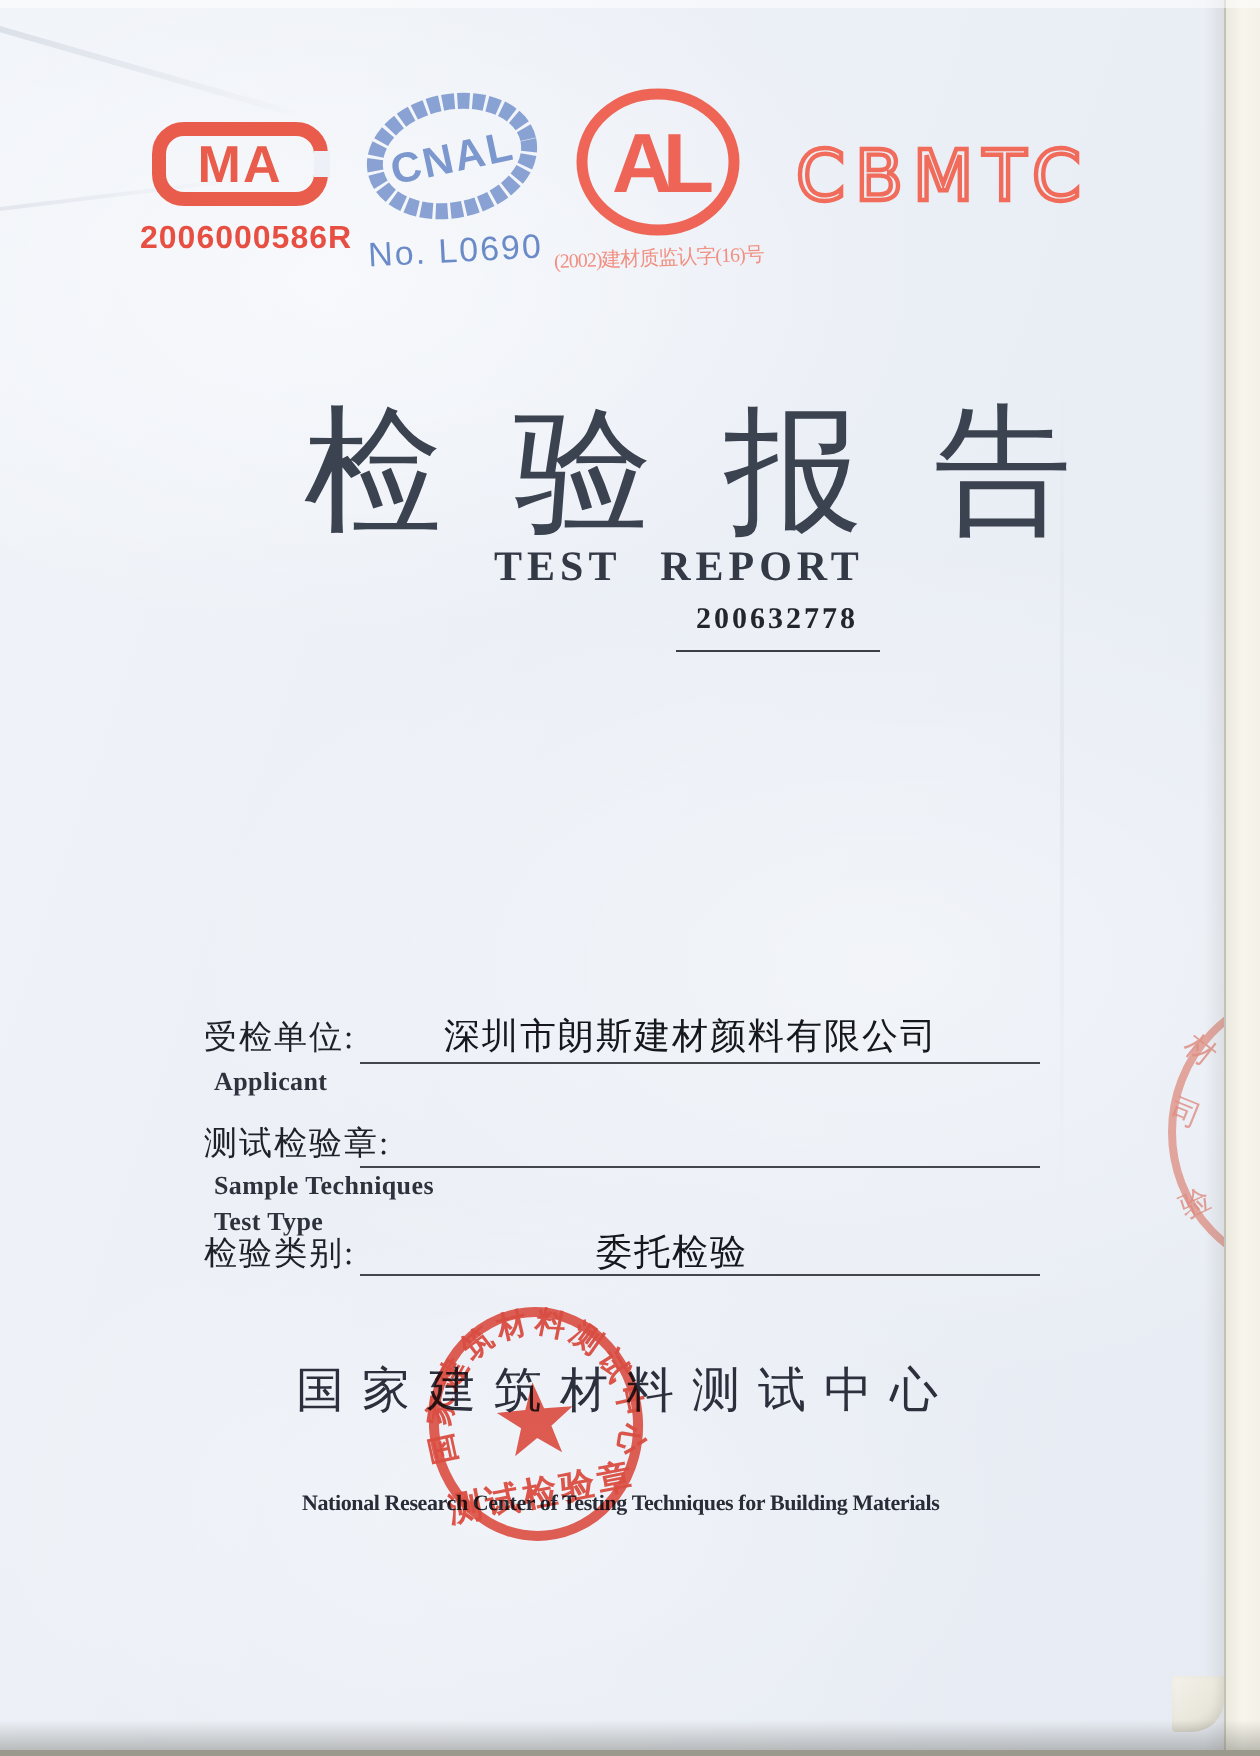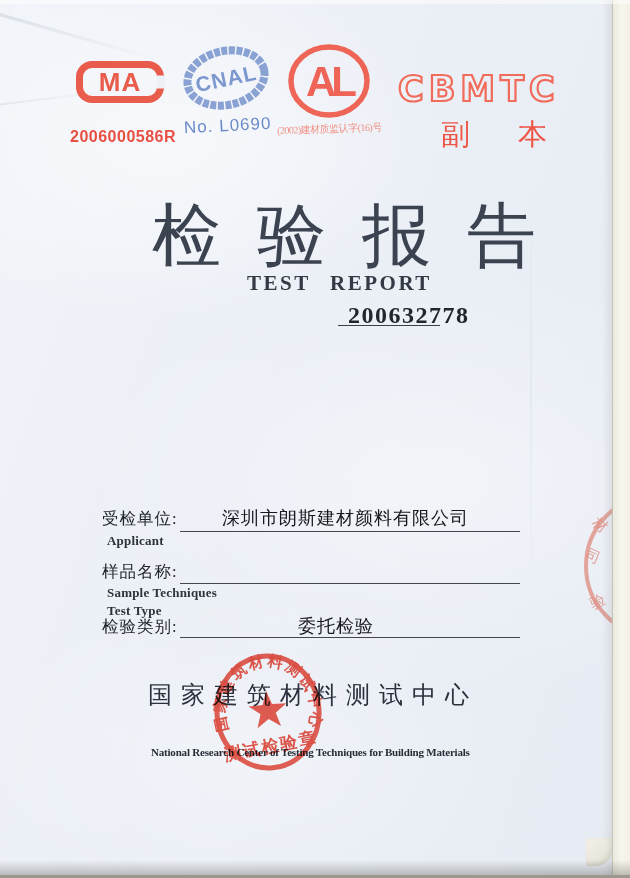--- a/index.html
+++ b/index.html
@@ -36,40 +36,40 @@
   .top-light{position:absolute;left:0;top:0;width:630px;height:4px;background:rgba(255,255,255,.5);}
 
   
   .cma-box{position:absolute;left:76px;top:61px;width:74px;height:28px;
     border:7px solid #e9503e;border-radius:16px;display:flex;align-items:center;justify-content:center;opacity:.92;}
   .cma-box .ma{font-family:"Liberation Sans","DejaVu Sans",sans-serif;font-weight:bold;
     font-size:26px;color:#e9503e;letter-spacing:1px;line-height:1;}
   .cma-gap{position:absolute;right:-8px;top:50%;transform:translateY(-50%);width:8px;height:13px;background:#edf1f7;}
   .cma-number{position:absolute;left:70px;top:111px;width:100px;text-align:left;
     font-family:"Liberation Sans","DejaVu Sans",sans-serif;font-weight:bold;font-size:16px;
-    color:#e8473a;letter-spacing:.5px;opacity:.95;margin-top:17px;}
+    color:#e8473a;letter-spacing:.5px;opacity:.95;}
   .cnal-svg{position:absolute;left:182px;top:44px;opacity:.88;}
   .cnal-number{position:absolute;left:184px;top:116px;font-family:"Liberation Sans","DejaVu Sans",sans-serif;
     font-size:17px;color:#5d80c3;letter-spacing:1px;transform:rotate(-3deg);opacity:.9;}
   .al-svg{position:absolute;left:286px;top:42px;}
   .al-caption{position:absolute;left:277px;top:122px;width:112px;font-size:10px;color:#f28a7c;
     letter-spacing:-.5px;transform:rotate(-2deg);white-space:nowrap;opacity:.95;}
   .cbmtc{position:absolute;left:398px;top:72px;font-family:"DejaVu Sans","Liberation Sans",sans-serif;
-    font-weight:700;font-size:35px;letter-spacing:5px;color:rgba(255,255,255,.05);
+    font-weight:400;font-size:35px;letter-spacing:5px;color:rgba(255,255,255,.05);
     -webkit-text-stroke:2.2px #f26553;line-height:1;opacity:.95;}
   .copy-label{position:absolute;left:441px;top:119px;font-size:29px;color:#ee4a38;
     letter-spacing:48px;line-height:1.1;white-space:nowrap;opacity:.92;}
 
   
   .title-cn{position:absolute;left:152px;top:197px;font-size:69px;color:#3b4250;
     letter-spacing:36px;line-height:1.15;white-space:nowrap;}
   .title-en{position:absolute;left:247px;top:271px;font-size:21px;font-weight:bold;color:#333945;
     letter-spacing:2.5px;word-spacing:12px;white-space:nowrap;font-family:Liberation Serif, serif;}
   .report-no-label{position:absolute;left:213px;top:303px;font-size:16.5px;color:#2a2e38;letter-spacing:1px;white-space:nowrap;}
-  .report-no-value{position:absolute;left:348px;top:302px;font-size:24px;font-weight:bold;color:#23262e;letter-spacing:1.5px;}
+  .report-no-value{position:absolute;left:348px;top:302px;font-size:15px;font-weight:bold;color:#23262e;letter-spacing:1.5px;}
   .report-no-line{position:absolute;left:338px;top:325px;width:102px;height:1px;background:#3c3f48;}
 
   
   .f-label{position:absolute;left:102px;font-size:16.5px;color:#1e2128;letter-spacing:1px;white-space:nowrap;}
   .f-en{position:absolute;left:107px;font-size:13px;font-weight:bold;color:#2e323c;letter-spacing:.2px;white-space:nowrap;}
   .f-value{position:absolute;font-size:18px;color:#16181e;letter-spacing:1px;white-space:nowrap;}
   .f-line{position:absolute;left:180px;width:340px;height:1px;background:#43464d;}
 
   
   .org-cn{position:absolute;left:148px;top:679px;font-size:24px;color:#2b303c;letter-spacing:9px;white-space:nowrap;}
@@ -104,34 +104,33 @@
     </svg>
     <div class="cnal-number">No. L0690</div>
 
     <svg class="al-svg" width="86" height="78" viewBox="0 0 86 78">
       <ellipse cx="43" cy="39" rx="38" ry="34" fill="none" stroke="#ee5140" stroke-width="5.5" opacity="0.88"></ellipse>
       <text x="43" y="54" text-anchor="middle" font-family="Liberation Sans, DejaVu Sans, sans-serif" font-size="42" font-weight="bold" fill="#ee5140" letter-spacing="-5" opacity="0.88">AL</text>
     </svg>
     <div class="al-caption">(2002)建材质监认字(16)号</div>
 
     <div class="cbmtc">CBMTC</div>
-    <div class="copy-label">副本</div>
 
     <div class="title-cn">检验报告</div>
     <div class="title-en">TEST REPORT</div>
 
     <div class="report-no-value">200632778</div>
     <div class="report-no-line"></div>
 
     <div class="f-label" style="top:508px">受检单位:</div>
     <div class="f-value" style="left:222px;top:506px">深圳市朗斯建材颜料有限公司</div>
     <div class="f-line" style="top:531px"></div>
     <div class="f-en" style="top:533px">Applicant</div>
 
-    <div class="f-label" style="top:561px">样品名称:</div>
+    <div class="f-label" style="top:561px">测试检验章:</div>
     <div class="f-line" style="top:583px"></div>
     <div class="f-en" style="top:585px">Sample Techniques</div>
 
     <div class="f-label" style="top:616px">检验类别:</div>
     <div class="f-value" style="left:298px;top:614px">委托检验</div>
     <div class="f-line" style="top:637px"></div>
     <div class="f-en" style="top:603px">Test Type</div>
 
     <div class="org-cn">国家建筑材料测试中心</div>
     <div class="org-en">National Research Center of Testing Techniques for Building Materials</div>

